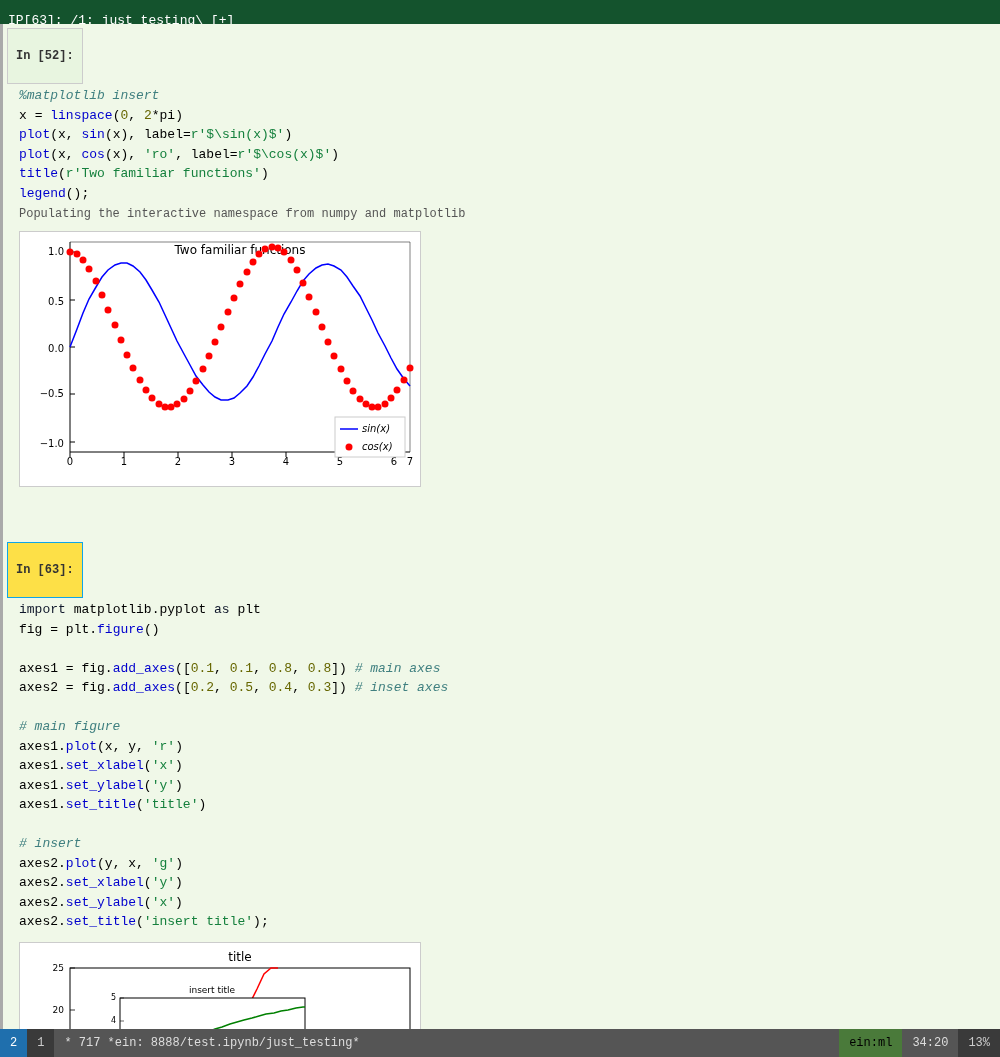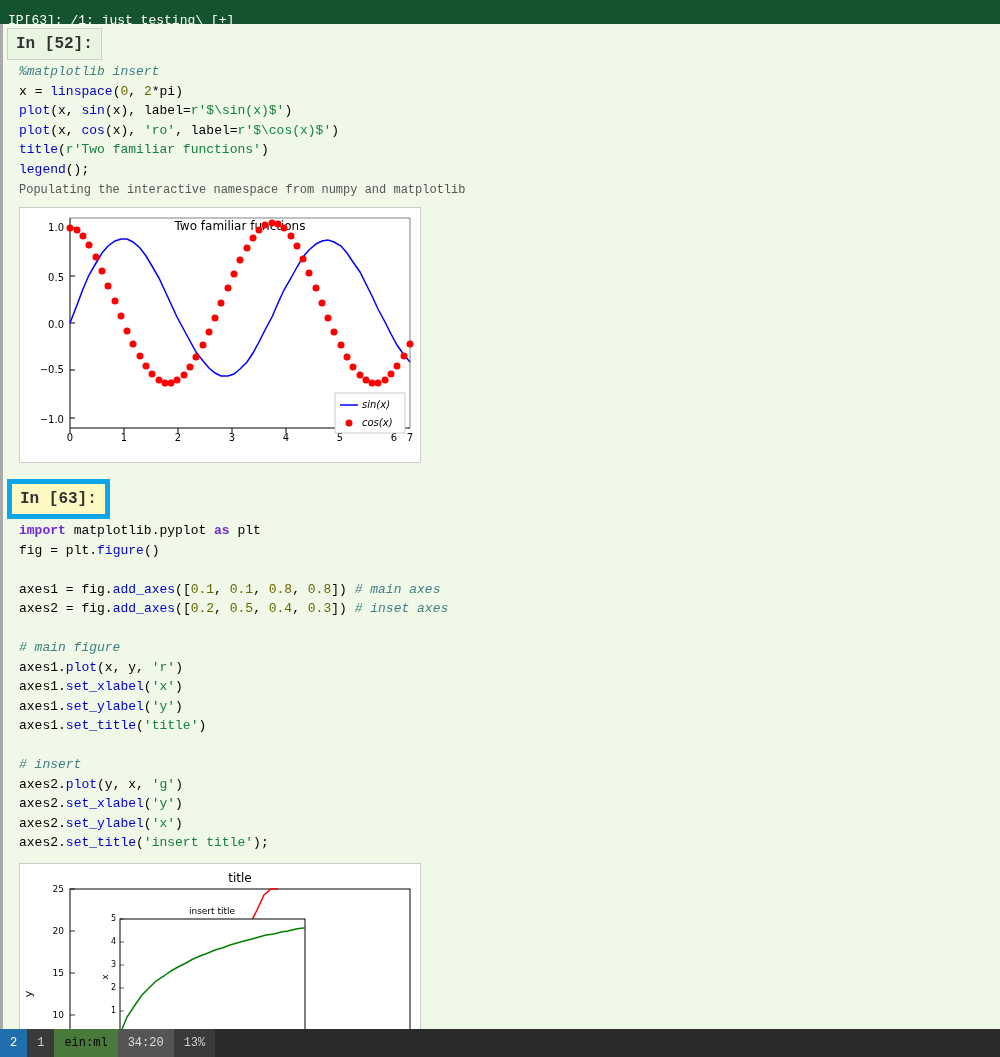--- a/index.html
+++ b/index.html
@@ -42,48 +42,49 @@
       border-left: 3px solid transparent;
     }
 
     .cell-in {
       border-left: 3px solid #aaa;
     }
 
     .cell-prompt {
       color: #333;
       background: #e8f5e0;
-      padding: 6px 8px;
+      padding: 20px 8px;
       display: inline-block;
       border: 1px solid #ccc;
       font-weight: bold;
-      font-size: 16px;
+      font-size: 12px;
       margin-left: 4px;
     }
 
     .cell-prompt.active {
-      background: #fef9c3;
-      border: 5px solid #0ea5e9;
+      background: #fde047;
+      border: 1px solid #0ea5e9;
+      margin-top: 39px;
     }
 
     .cell-content {
       padding: 2px 12px 2px 16px;
       line-height: 1.5;
       white-space: pre;
     }
 
     .output-text {
       padding: 2px 16px;
       color: #555;
       font-size: 12px;
       white-space: pre;
     }
 
     
-    .kw { color: #6d28d9; font-weight: bold; } 
+    .kw { color: #0f172a; font-weight: normal; } 
     .fn { color: #0000cd; } 
     .str { color: #15803d; } 
     .cm { color: #408080; font-style: italic; } 
     .num { color: #666600; }
     .var { color: #000; }
     .punc { color: #000; }
 
     
     .plot-container {
       margin: 8px 16px;
@@ -385,20 +386,23 @@
 
 </div>
 
 <div id="status-bar">
   <div class="status-segment status-blue">
     <span>2</span>
   </div>
   <div class="status-segment status-dark">
     <span>1</span>
   </div>
+  <div class="status-segment status-medium" style="flex:1;">
+    <span>* 717 *ein: 8888/test.ipynb/just_testing*</span>
+  </div>
   <div class="status-segment status-green">
     <span>ein:ml</span>
   </div>
   <div class="status-segment status-medium">
     <span>34:20</span>
   </div>
   <div class="status-segment status-dark">
     <span>13%</span>
   </div>
 </div>

